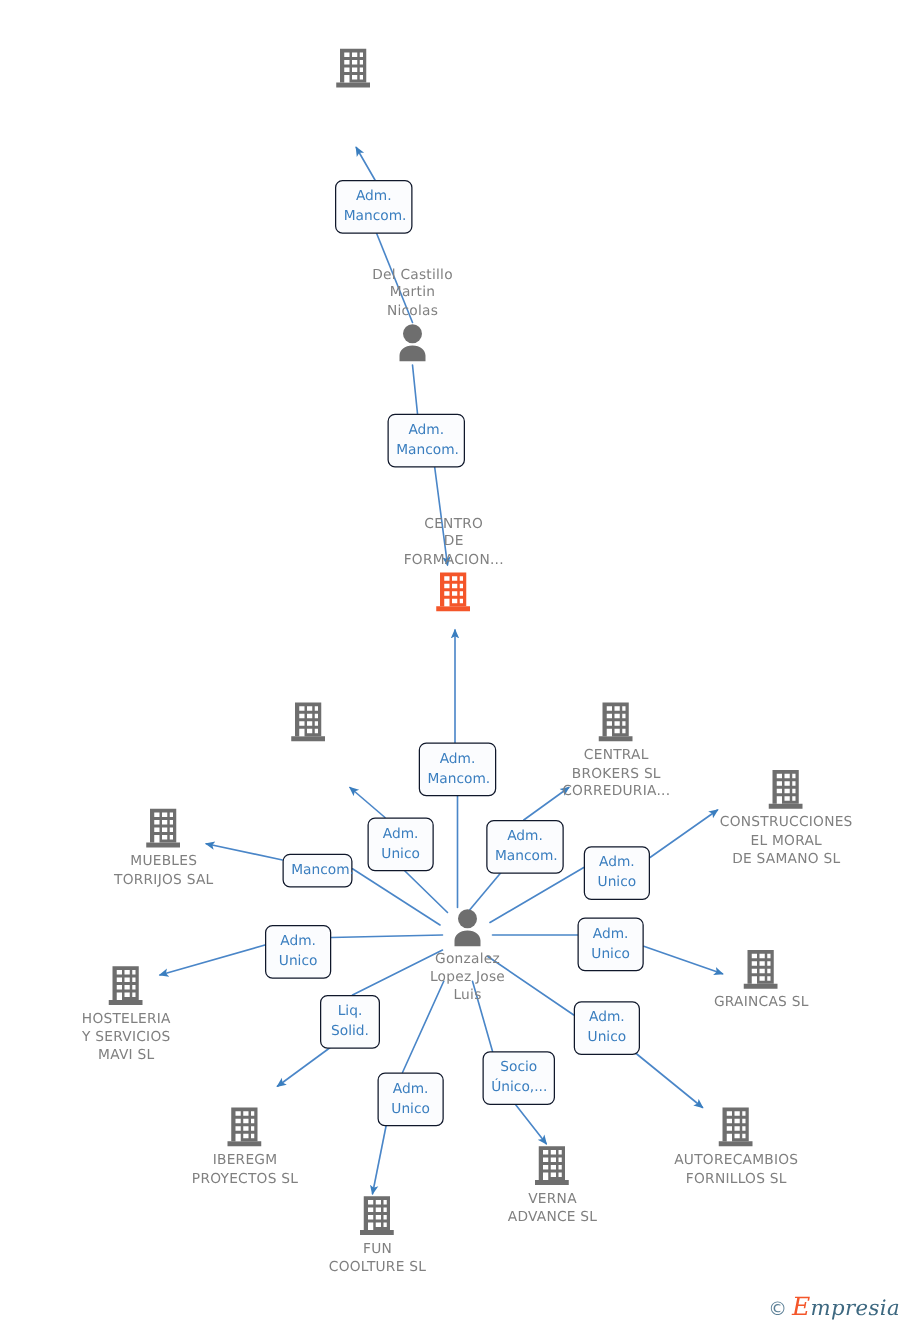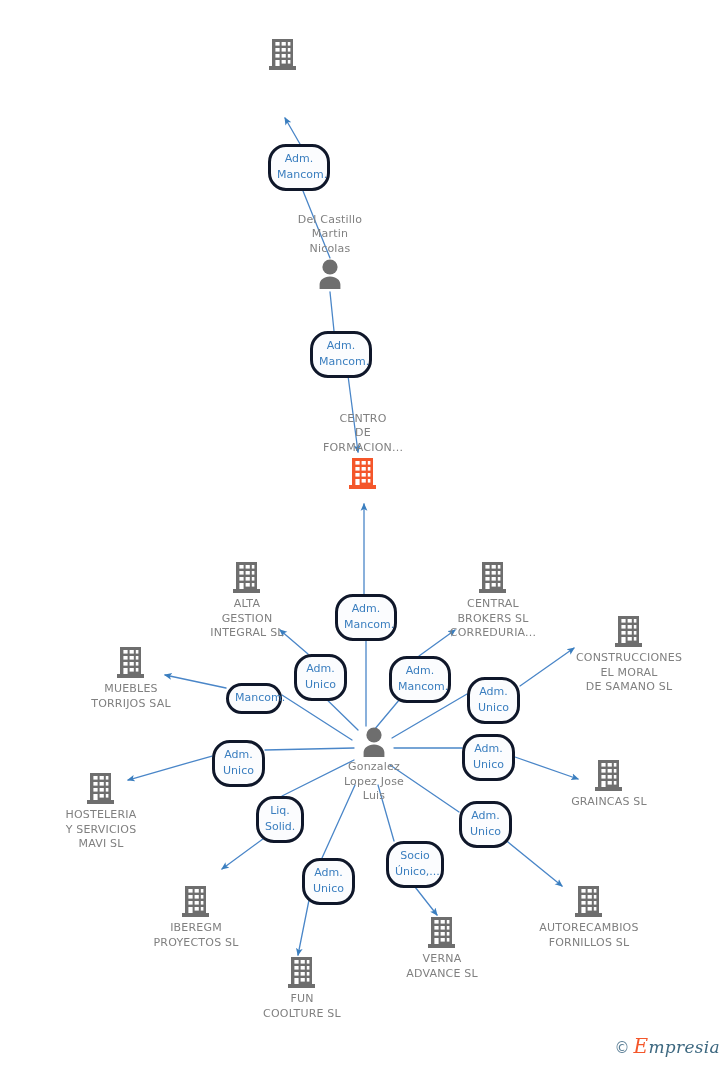--- a/index.html
+++ b/index.html
@@ -18,21 +18,21 @@
   .node .caption{
     display:block;color:#808080;font-size:11px;line-height:14.5px;
     letter-spacing:.2px;white-space:pre-line;
   }
   .node.above .caption{margin-bottom:2px;}
   .node.below .caption{margin-top:2px;}
 
   
   .chip{
     position:absolute;box-sizing:border-box;
-    border:3px solid #0f172a;border-radius:18px;
+    border:1px solid #0f172a;border-radius:6px;
     background:#fbfcfe;color:#3a7ebf;
     font-size:11px;line-height:16px;text-align:center;
     padding:4px 6px 5px;white-space:pre-line;
     box-shadow:0 0 0 0 rgba(0,0,0,0);
   }
 
   
   #watermark{
     position:absolute;right:8px;bottom:14px;
     display:flex;align-items:baseline;gap:4px;
@@ -159,23 +159,20 @@
               <rect x="14.6" y="10" width="4.2" height="3.6"></rect>
               <rect x="20.8" y="10" width="2.6" height="3.6"></rect>
               <rect x="8.4" y="16" width="4.2" height="3.6"></rect>
               <rect x="14.6" y="16" width="4.2" height="3.6"></rect>
               <rect x="20.8" y="16" width="2.6" height="3.6"></rect>
               <rect x="8.4" y="22" width="4.2" height="6"></rect>  
               <rect x="14.6" y="22" width="4.2" height="3.6"></rect>
               <rect x="20.8" y="22" width="2.6" height="3.6"></rect>
             </g>
           </svg></span>
-        <span class="caption">ALTA
-GESTION
-INTEGRAL SL</span>
       </div>
       <div class="node below" style="left: 493px; top: 561px;">
         <span class="glyph"><svg width="32" height="34" viewBox="0 0 32 34" aria-hidden="true">
             <rect x="5" y="1" width="21" height="27" fill="#6e6e6e"></rect>
             <rect x="2" y="28" width="27" height="4" fill="#6e6e6e"></rect>
             <g fill="#ffffff">
               <rect x="8.4" y="4" width="4.2" height="3.6"></rect>
               <rect x="14.6" y="4" width="4.2" height="3.6"></rect>
               <rect x="20.8" y="4" width="2.6" height="3.6"></rect>
               <rect x="8.4" y="10" width="4.2" height="3.6"></rect>

